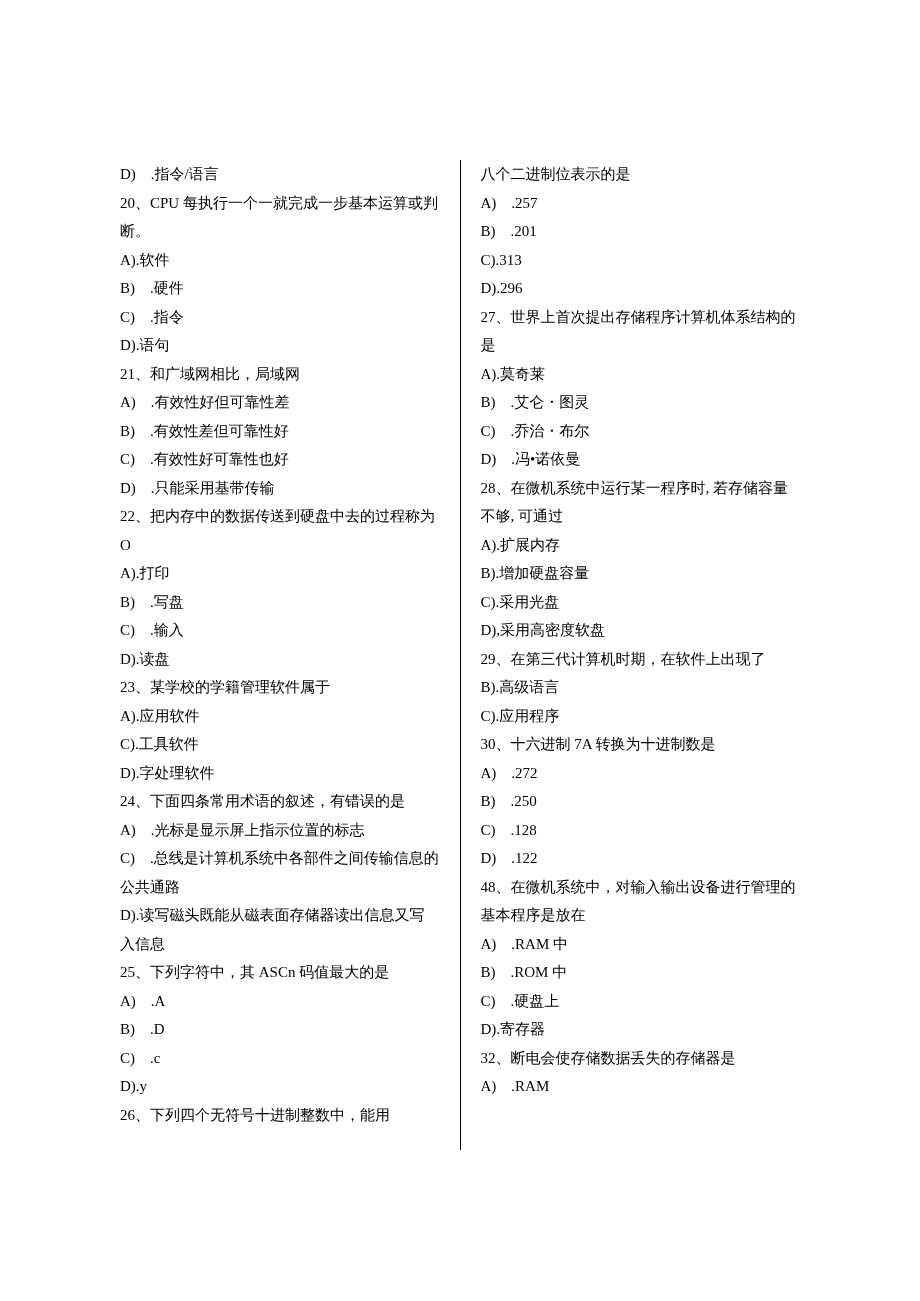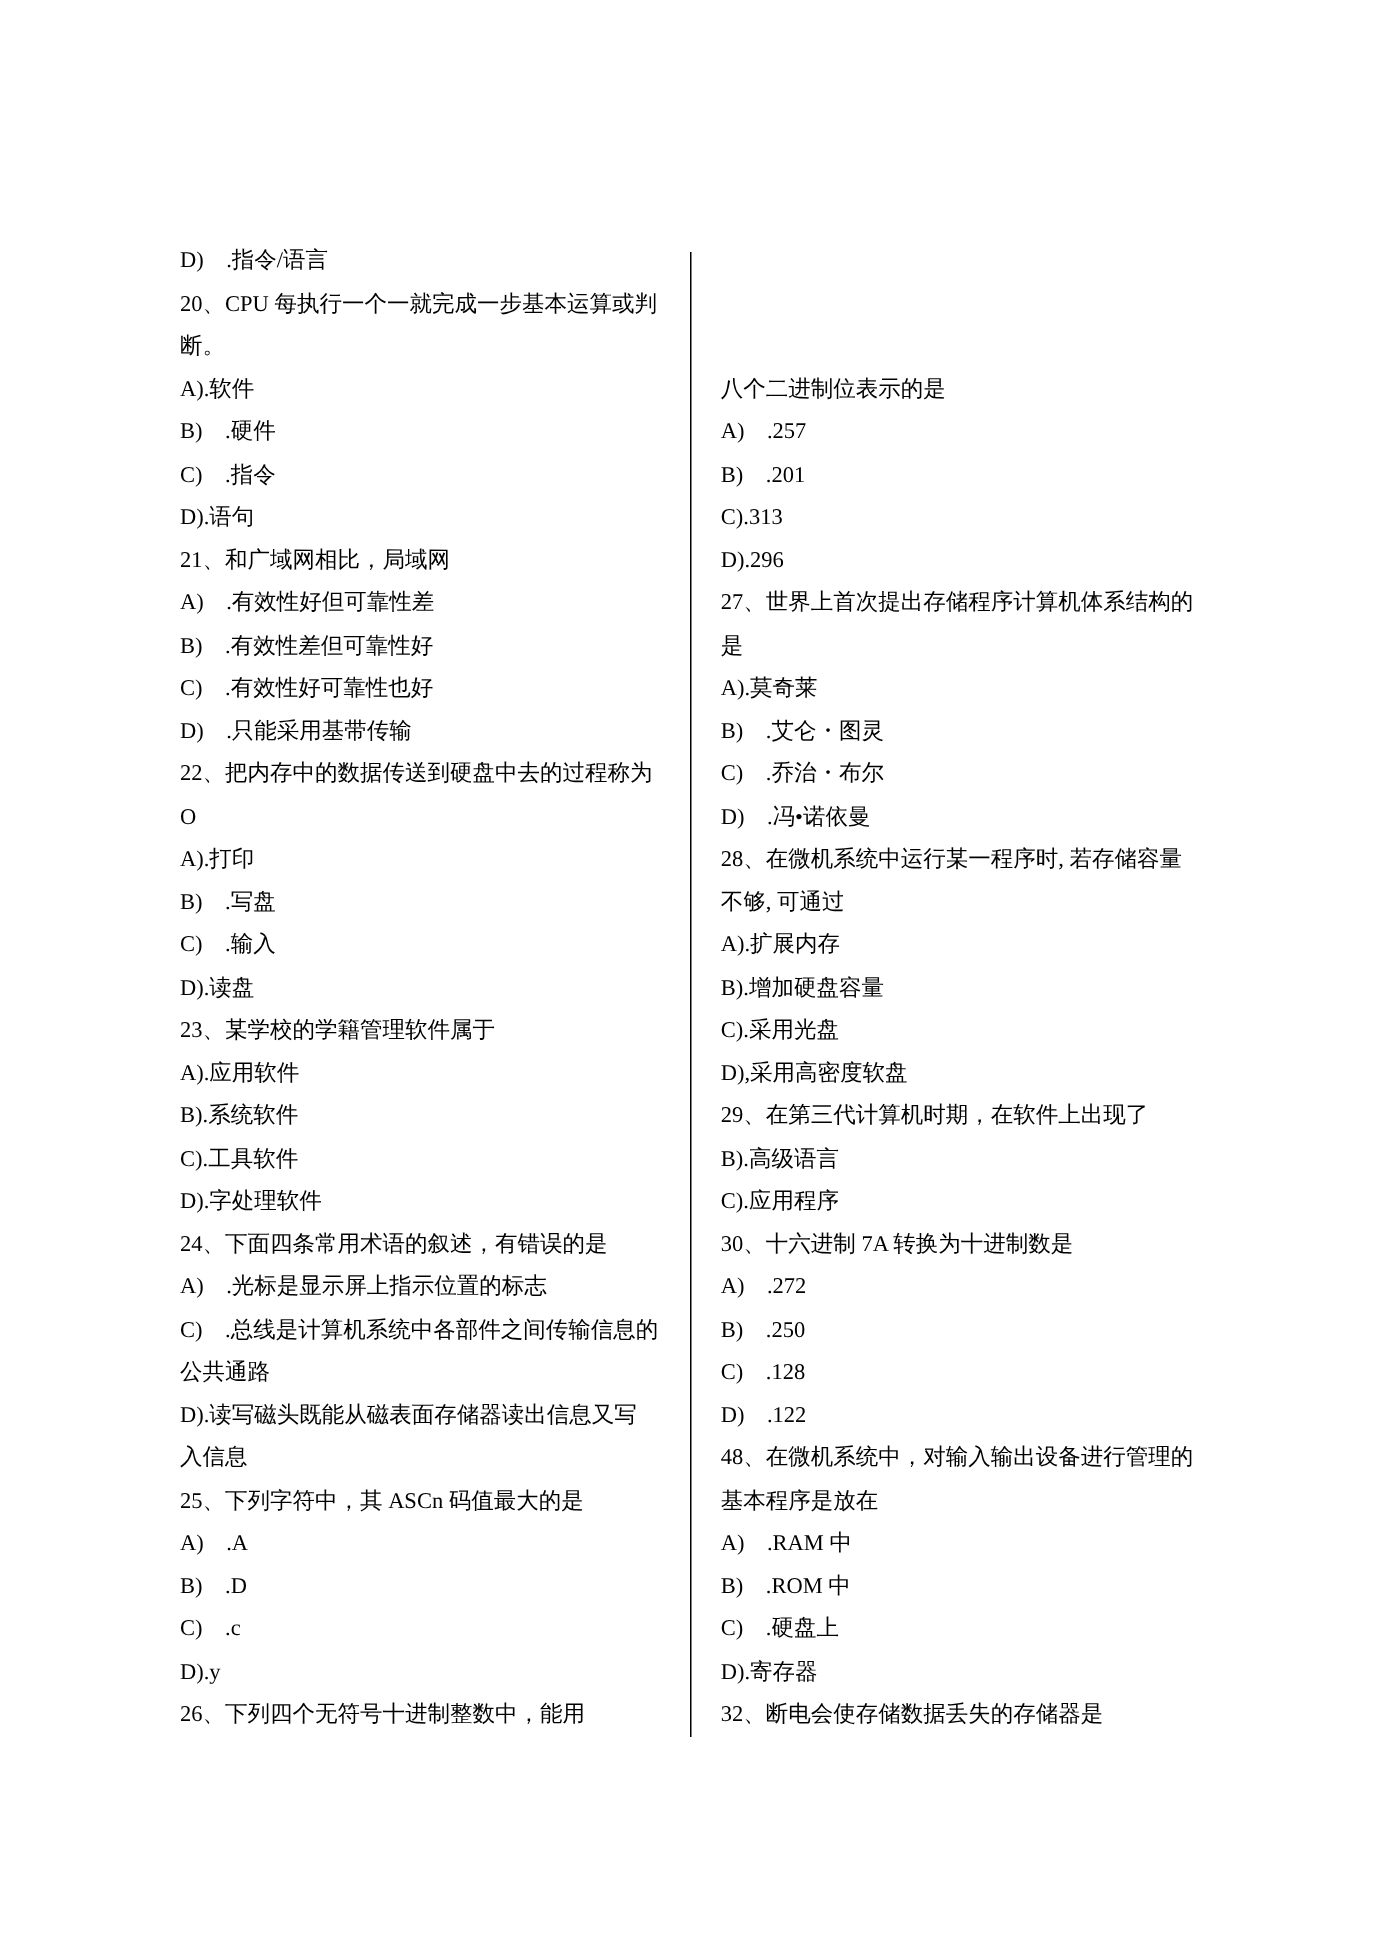--- a/index.html
+++ b/index.html
@@ -12,21 +12,20 @@
     width: 920px;
   }
   .page {
     padding: 160px 0 110px 0;
     display: flex;
     justify-content: center;
   }
   .columns {
     display: flex;
     width: 680px;
-    align-items: flex-end;
   }
   .col {
     width: 320px;
     line-height: 1.9;
   }
   .col.left {
     margin-right: 10px;
   }
   .col.right {
     margin-left: 10px;
@@ -58,21 +57,20 @@
       <span class="line">B)　.有效性差但可靠性好</span>
       <span class="line">C)　.有效性好可靠性也好</span>
       <span class="line">D)　.只能采用基带传输</span>
       <span class="line">22、把内存中的数据传送到硬盘中去的过程称为 O</span>
       <span class="line">A).打印</span>
       <span class="line">B)　.写盘</span>
       <span class="line">C)　.输入</span>
       <span class="line">D).读盘</span>
       <span class="line">23、某学校的学籍管理软件属于</span>
       <span class="line">A).应用软件</span>
-      <span class="line">B).系统软件</span>
       <span class="line">C).工具软件</span>
       <span class="line">D).字处理软件</span>
       <span class="line">24、下面四条常用术语的叙述，有错误的是</span>
       <span class="line">A)　.光标是显示屏上指示位置的标志</span>
       <span class="line">C)　.总线是计算机系统中各部件之间传输信息的公共通路</span>
       <span class="line">D).读写磁头既能从磁表面存储器读出信息又写入信息</span>
       <span class="line">25、下列字符中，其 ASCn 码值最大的是</span>
       <span class="line">A)　.A</span>
       <span class="line">B)　.D</span>
       <span class="line">C)　.c</span>
@@ -103,15 +101,16 @@
       <span class="line">A)　.272</span>
       <span class="line">B)　.250</span>
       <span class="line">C)　.128</span>
       <span class="line">D)　.122</span>
       <span class="line">48、在微机系统中，对输入输出设备进行管理的基本程序是放在</span>
       <span class="line">A)　.RAM 中</span>
       <span class="line">B)　.ROM 中</span>
       <span class="line">C)　.硬盘上</span>
       <span class="line">D).寄存器</span>
       <span class="line">32、断电会使存储数据丢失的存储器是</span>
+      <span class="line">A)　.RAM</span>
     </div>
   </div>
 </div>
 
 </body></html>

